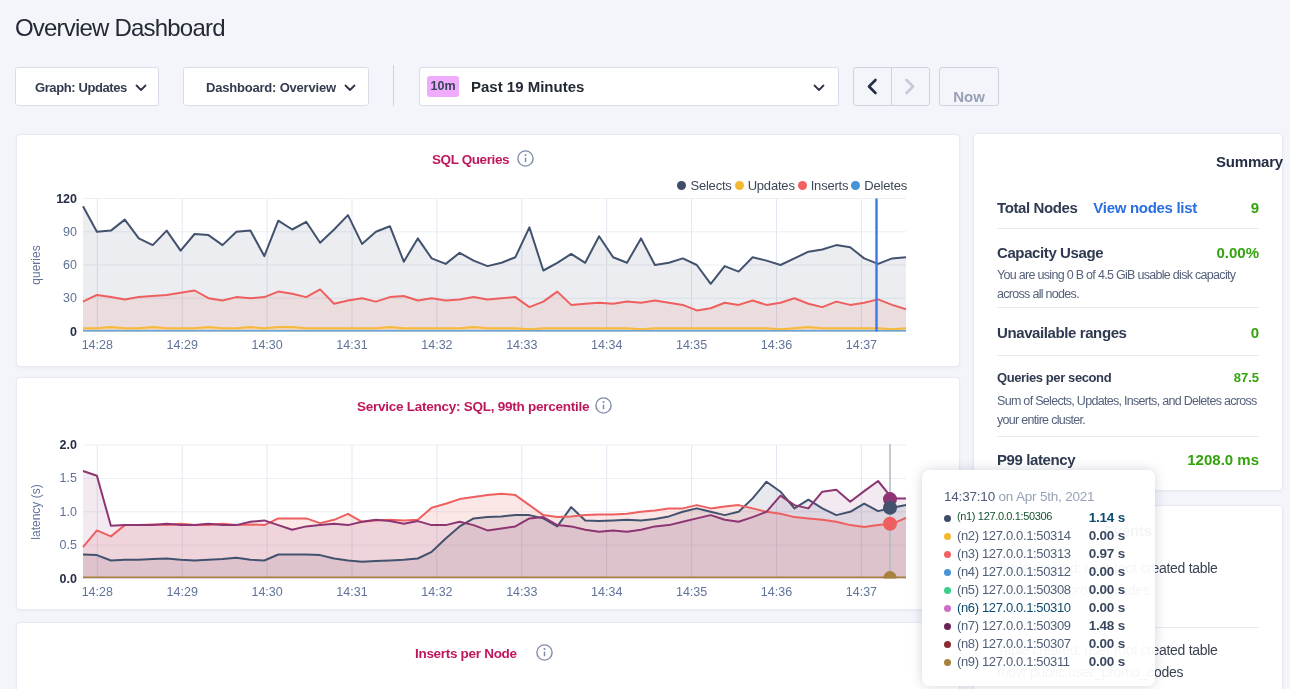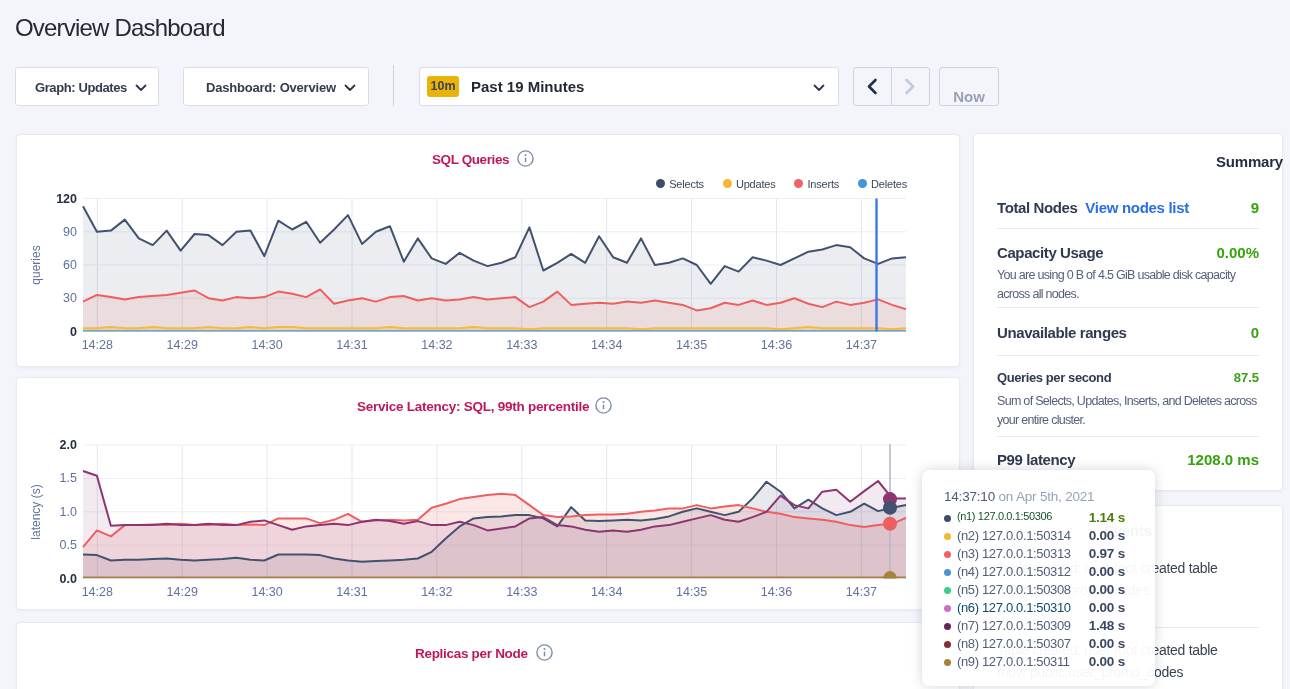--- a/index.html
+++ b/index.html
@@ -18,21 +18,21 @@
     <path d="M1.5 1.5 L6 6 L10.5 1.5" fill="none" stroke="#2c3647" stroke-width="1.8" stroke-linecap="round" stroke-linejoin="round"></path>
   </svg>
 <div class="ctl" style="left:183px;top:67px;width:186px;height:39px"></div>
 <div style="position:absolute;left:206px;top:80px;font-size:13px;letter-spacing:-0.2px;font-weight:bold;color:#333b4e">Dashboard: Overview</div>
 <svg style="position:absolute;left:344px;top:84px" width="12" height="8" viewBox="0 0 12 8">
     <path d="M1.5 1.5 L6 6 L10.5 1.5" fill="none" stroke="#2c3647" stroke-width="1.8" stroke-linecap="round" stroke-linejoin="round"></path>
   </svg>
 <div style="position:absolute;left:393px;top:65px;width:1px;height:41px;background:#ccd2e0"></div>
 
 <div class="ctl" style="left:419px;top:67px;width:420px;height:39px"></div>
-<div style="position:absolute;left:427px;top:76px;width:32px;height:21px;background:#eab308;border-radius:3px;
+<div style="position:absolute;left:427px;top:76px;width:32px;height:21px;background:#f0abfc;border-radius:3px;
  font-size:12.5px;font-weight:bold;color:#3b4558;text-align:center;line-height:21px">10m</div>
 <div style="position:absolute;left:471px;top:78px;font-size:15px;font-weight:bold;color:#242a35">Past 19 Minutes</div>
 <svg style="position:absolute;left:813px;top:84px" width="12" height="8" viewBox="0 0 12 8">
     <path d="M1.5 1.5 L6 6 L10.5 1.5" fill="none" stroke="#2c3647" stroke-width="1.8" stroke-linecap="round" stroke-linejoin="round"></path>
   </svg>
 
 <div class="ghost" style="left:853px;top:67px;width:39px;height:39px;border-radius:3px 0 0 3px"></div>
 <div class="ghost" style="left:891px;top:67px;width:39px;height:39px;border-radius:0 3px 3px 0"></div>
 <svg style="position:absolute;left:866px;top:78px" width="12" height="17" viewBox="0 0 12 17">
     <path d="M9.5 2 L3 8.5 L9.5 15" fill="none" stroke="#242f45" stroke-width="2.6" stroke-linecap="round" stroke-linejoin="round"></path>
@@ -144,36 +144,36 @@
     <circle cx="8.5" cy="8.5" r="7.6" fill="none" stroke="#7e8ca7" stroke-width="1.4"></circle>
     <line x1="8.5" y1="7.6" x2="8.5" y2="12.2" stroke="#7e8ca7" stroke-width="1.5"></line>
     <circle cx="8.5" cy="4.9" r="1" fill="#7e8ca7"></circle>
   </svg>
 <div class="ctitle" style="left:357px;top:399px;letter-spacing:-0.25px">Service Latency: SQL, 99th percentile</div>
 <svg style="position:absolute;left:595px;top:397px" width="17" height="17" viewBox="0 0 17 17">
     <circle cx="8.5" cy="8.5" r="7.6" fill="none" stroke="#7e8ca7" stroke-width="1.4"></circle>
     <line x1="8.5" y1="7.6" x2="8.5" y2="12.2" stroke="#7e8ca7" stroke-width="1.5"></line>
     <circle cx="8.5" cy="4.9" r="1" fill="#7e8ca7"></circle>
   </svg>
-<div class="ctitle" style="left:415px;top:646px;letter-spacing:-0.3px">Replicas per Node</div>
+<div class="ctitle" style="left:415px;top:646px;letter-spacing:-0.3px">Inserts per Node</div>
 <svg style="position:absolute;left:536px;top:644px" width="17" height="17" viewBox="0 0 17 17">
     <circle cx="8.5" cy="8.5" r="7.6" fill="none" stroke="#7e8ca7" stroke-width="1.4"></circle>
     <line x1="8.5" y1="7.6" x2="8.5" y2="12.2" stroke="#7e8ca7" stroke-width="1.5"></line>
     <circle cx="8.5" cy="4.9" r="1" fill="#7e8ca7"></circle>
   </svg>
 
-<div style="position:absolute;left:0px;top:178px;width:907px;display:flex;justify-content:flex-end;gap:19px;align-items:center;font-size:11px;letter-spacing:-0.2px;color:#3c4858">
+<div style="position:absolute;left:0px;top:178px;width:907px;display:flex;justify-content:flex-end;gap:3px;align-items:center;font-size:13px;letter-spacing:-0.2px;color:#3c4858">
 <span><i style="display:inline-block;width:9px;height:9px;border-radius:50%;background:#3e4c6a;margin-right:4px"></i>Selects</span>
 <span><i style="display:inline-block;width:9px;height:9px;border-radius:50%;background:#f2b92e;margin-right:4px"></i>Updates</span>
 <span><i style="display:inline-block;width:9px;height:9px;border-radius:50%;background:#f2615f;margin-right:4px"></i>Inserts</span>
 <span><i style="display:inline-block;width:9px;height:9px;border-radius:50%;background:#4693d8;margin-right:4px"></i>Deletes</span>
 </div>
 
 <div style="position:absolute;left:973px;top:153px;width:310px;text-align:right;font-size:15px;letter-spacing:-0.2px;font-weight:bold;color:#242f45">Summary</div>
-<div style="position:absolute;left:997px;top:199px;width:262px;font-size:15px"><span style="font-weight:bold;letter-spacing:-0.4px;color:#2f3a50">Total Nodes</span><span style="color:#2a6ee0;font-weight:bold;letter-spacing:-0.3px;margin-left:8px">View nodes list</span><span style="float:right;font-weight:bold;color:#34a30e">9</span></div>
+<div style="position:absolute;left:997px;top:199px;width:262px;font-size:15px"><span style="font-weight:bold;letter-spacing:-0.4px;color:#2f3a50">Total Nodes</span><span style="color:#2a6ee0;font-weight:bold;letter-spacing:-0.3px;margin-left:16px">View nodes list</span><span style="float:right;font-weight:bold;color:#34a30e">9</span></div>
 <div style="position:absolute;left:997px;top:228px;width:262px;border-top:1px solid #e9ebf2"></div>
 <div style="position:absolute;left:997px;top:244px;width:262px;font-size:15px"><span style="font-weight:bold;letter-spacing:-0.4px;color:#2f3a50">Capacity Usage</span><span style="float:right;font-weight:bold;color:#34a30e">0.00%</span></div>
 <div style="position:absolute;left:997px;top:266px;white-space:nowrap;font-size:12.5px;letter-spacing:-0.7px;line-height:19px;color:#55617a">You are using 0 B of 4.5 GiB usable disk capacity<br>across all nodes.</div>
 <div style="position:absolute;left:997px;top:307px;width:262px;border-top:1px solid #e9ebf2"></div>
 <div style="position:absolute;left:997px;top:324px;width:262px;font-size:15px"><span style="font-weight:bold;letter-spacing:-0.4px;color:#2f3a50">Unavailable ranges</span><span style="float:right;font-weight:bold;color:#34a30e">0</span></div>
 <div style="position:absolute;left:997px;top:355px;width:262px;border-top:1px solid #e9ebf2"></div>
 <div style="position:absolute;left:997px;top:370px;width:262px;font-size:13px"><span style="font-weight:bold;letter-spacing:-0.4px;color:#2f3a50">Queries per second</span><span style="float:right;font-weight:bold;color:#34a30e">87.5</span></div>
 <div style="position:absolute;left:997px;top:392px;white-space:nowrap;font-size:12.5px;letter-spacing:-0.7px;line-height:19px;color:#55617a">Sum of Selects, Updates, Inserts, and Deletes across<br>your entire cluster.</div>
 <div style="position:absolute;left:997px;top:436px;width:262px;border-top:1px solid #e9ebf2"></div>
 <div style="position:absolute;left:997px;top:451px;width:262px;font-size:15px"><span style="font-weight:bold;letter-spacing:-0.4px;color:#2f3a50">P99 latency</span><span style="float:right;font-weight:bold;color:#34a30e">1208.0 ms</span></div>
@@ -182,21 +182,21 @@
 <div style="position:absolute;left:997px;top:557px;white-space:nowrap;font-size:14px;letter-spacing:-0.3px;line-height:22px;color:#3a4352">Table created: user root created table<br>movr.public.promo_codes</div>
 <div style="position:absolute;left:997px;top:603px;font-size:13px;color:#8b95a8">1 minute ago</div>
 <div style="position:absolute;left:997px;top:627px;width:262px;border-top:1px solid #e9ebf2"></div>
 <div style="position:absolute;left:997px;top:639px;white-space:nowrap;font-size:14px;letter-spacing:-0.3px;line-height:22px;color:#3a4352">Table created: user root created table<br>movr.public.user_promo_codes</div>
 
 <div style="position:absolute;left:922px;top:470px;width:233px;height:216px;background:rgba(255,255,255,0.95);
  border-radius:8px;box-shadow:0 0 12px rgba(50,60,90,0.22)"></div>
 <div style="position:absolute;left:944px;top:489px;font-size:13.5px;letter-spacing:-0.2px;color:#4c5a75">14:37:10 <span style="color:#97a3b5">on Apr 5th, 2021</span></div>
 <div style="position:absolute;left:944px;top:510px;width:7px;height:7px;border-radius:50%;background:#3e4c6a;margin-top:5px"></div>
 <div style="position:absolute;left:957px;top:510px;font-size:11px;letter-spacing:-0.35px;color:#14532d">(n1) 127.0.0.1:50306</div>
-<div style="position:absolute;right:165px;top:510px;font-size:13.5px;letter-spacing:-0.2px;font-weight:bold;color:#4d7c0f">1.14 s</div>
+<div style="position:absolute;right:165px;top:510px;font-size:13.5px;letter-spacing:-0.2px;font-weight:bold;color:#0c4a6e">1.14 s</div>
 <div style="position:absolute;left:944px;top:528px;width:7px;height:7px;border-radius:50%;background:#f2b92e;margin-top:5px"></div>
 <div style="position:absolute;left:957px;top:528px;font-size:13px;letter-spacing:-0.35px;color:#4f5e77">(n2) 127.0.0.1:50314</div>
 <div style="position:absolute;right:165px;top:528px;font-size:13.5px;letter-spacing:-0.2px;font-weight:bold;color:#3b4960">0.00 s</div>
 <div style="position:absolute;left:944px;top:546px;width:7px;height:7px;border-radius:50%;background:#f2615f;margin-top:5px"></div>
 <div style="position:absolute;left:957px;top:546px;font-size:13px;letter-spacing:-0.35px;color:#4f5e77">(n3) 127.0.0.1:50313</div>
 <div style="position:absolute;right:165px;top:546px;font-size:13.5px;letter-spacing:-0.2px;font-weight:bold;color:#3b4960">0.97 s</div>
 <div style="position:absolute;left:944px;top:564px;width:7px;height:7px;border-radius:50%;background:#4693d8;margin-top:5px"></div>
 <div style="position:absolute;left:957px;top:564px;font-size:13px;letter-spacing:-0.35px;color:#4f5e77">(n4) 127.0.0.1:50312</div>
 <div style="position:absolute;right:165px;top:564px;font-size:13.5px;letter-spacing:-0.2px;font-weight:bold;color:#3b4960">0.00 s</div>
 <div style="position:absolute;left:944px;top:582px;width:7px;height:7px;border-radius:50%;background:#3bcf8b;margin-top:5px"></div>

